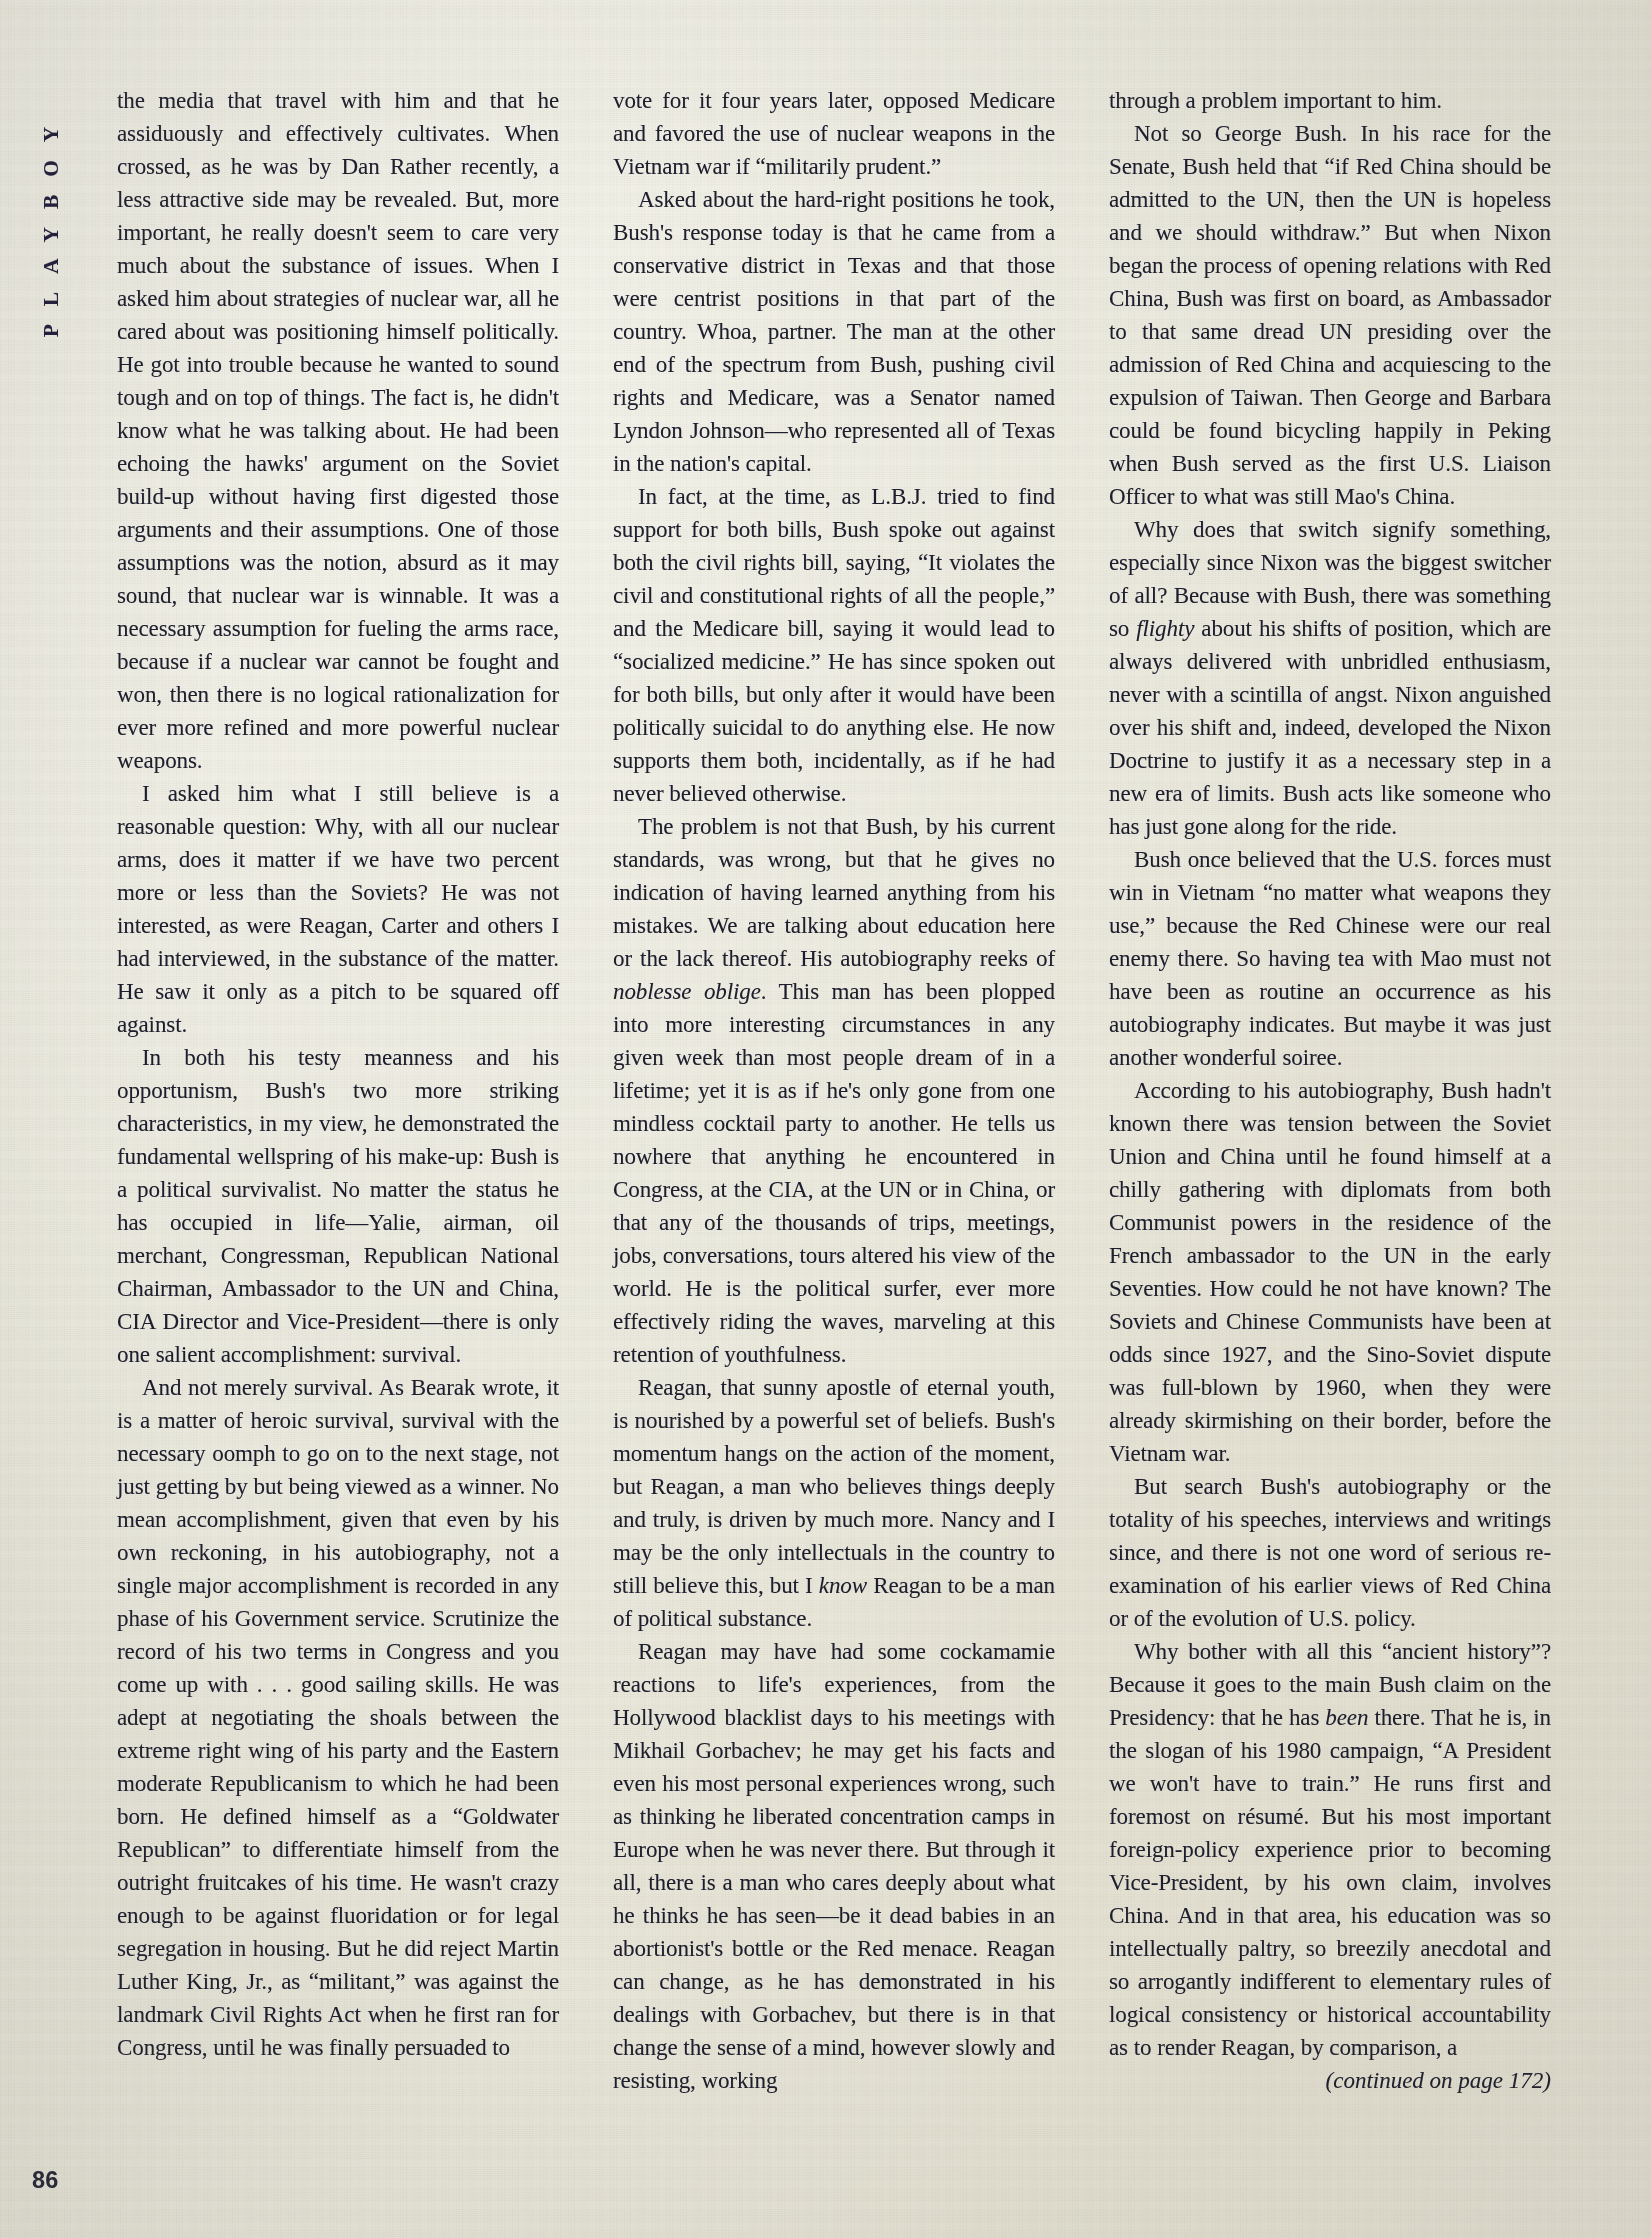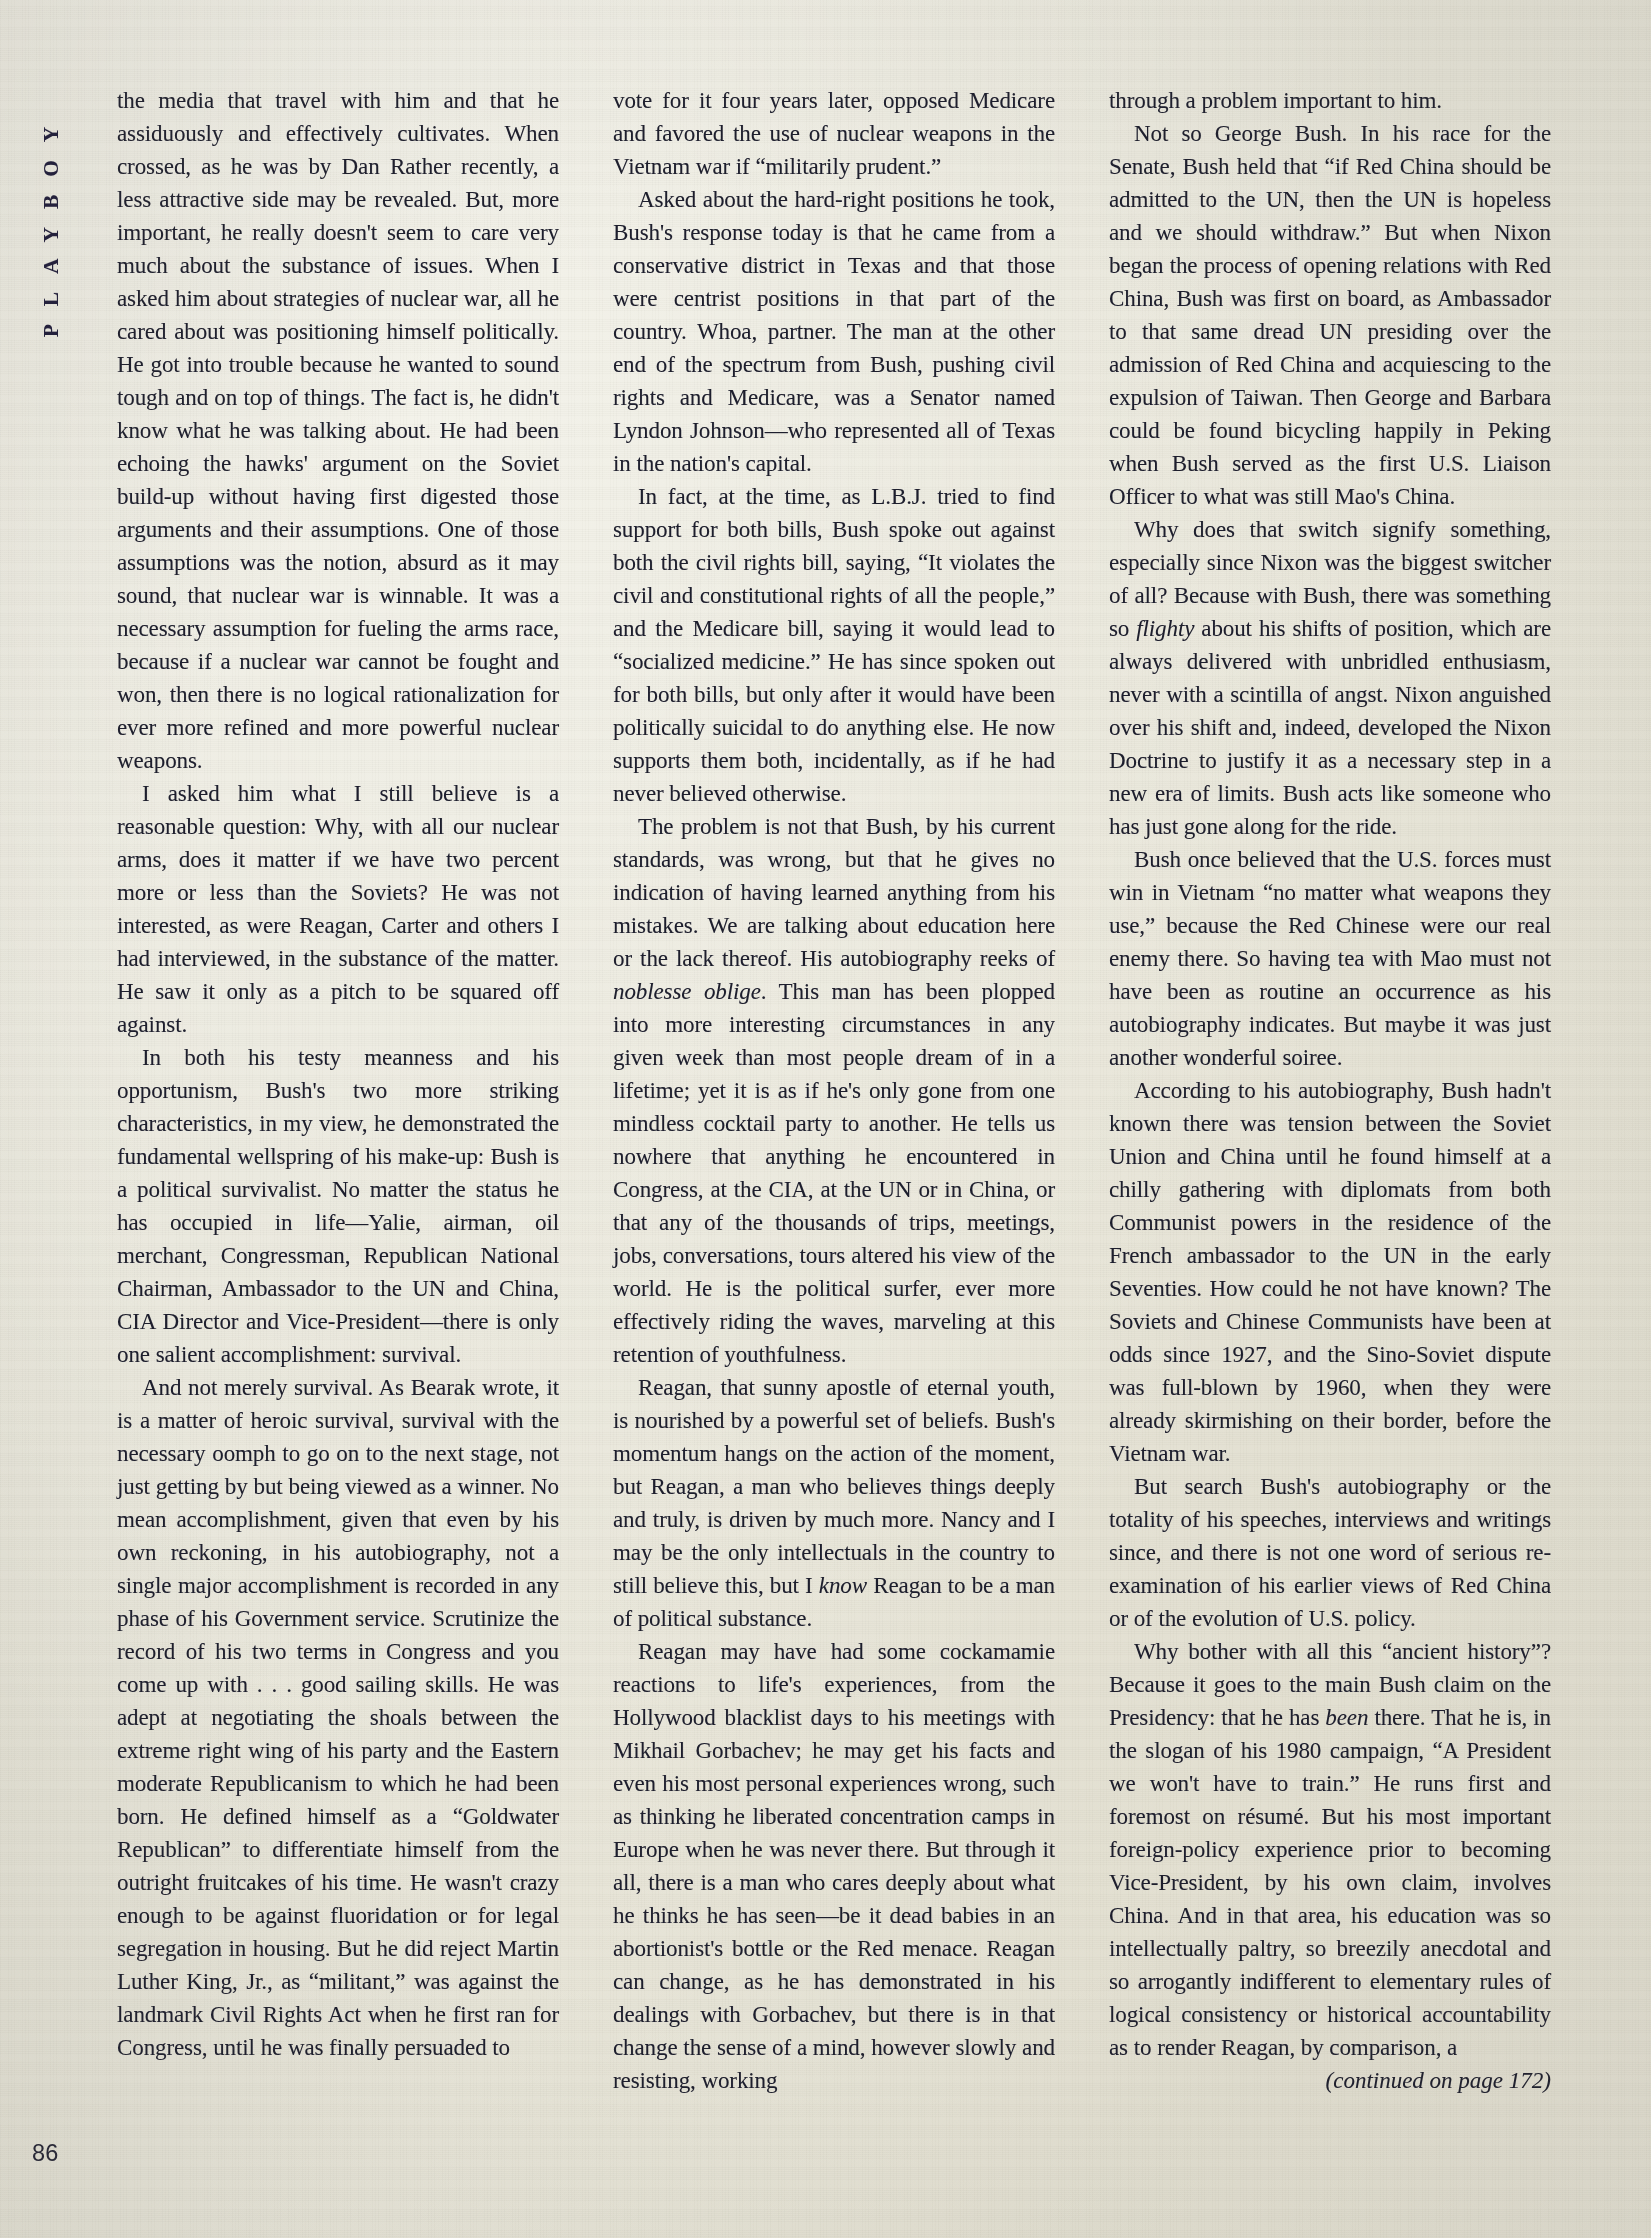--- a/index.html
+++ b/index.html
@@ -64,24 +64,24 @@
     font-size: 21.4px;
     letter-spacing: 18px;
     color: #24213c;
     text-shadow: 0.4px 0.4px 0 rgba(80,76,96,0.30);
   }
 
   
   .folio {
     position: absolute;
     left: 32px;
-    bottom: 72px;
+    bottom: 45px;
     font-family: "Liberation Sans", "DejaVu Sans", sans-serif;
     font-size: 23.5px;
-    font-weight: 400;
+    font-weight: 700;
     color: #2a2a38;
     letter-spacing: 0.3px;
     z-index: 3;
   }
 
   
   .columns {
     position: absolute;
     left: 117px;
     top: 84px;

